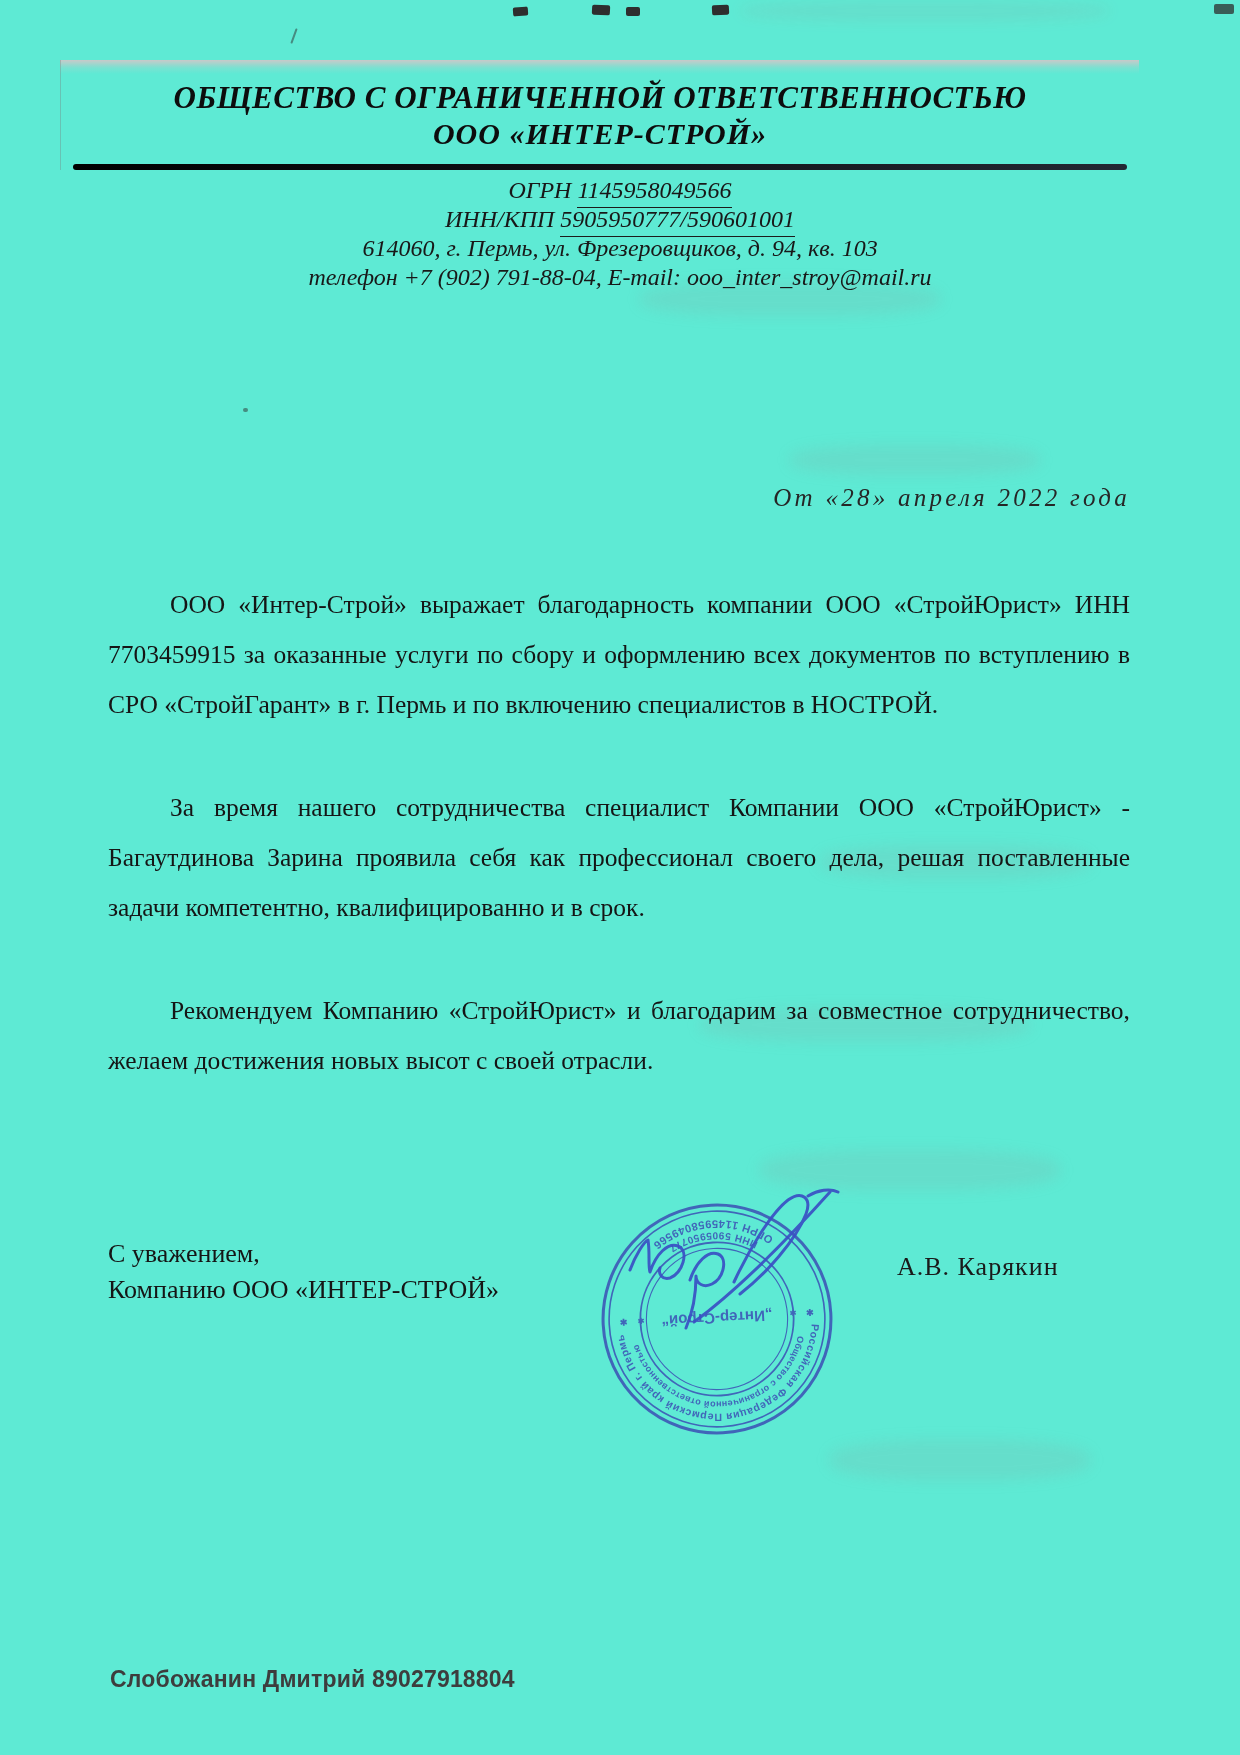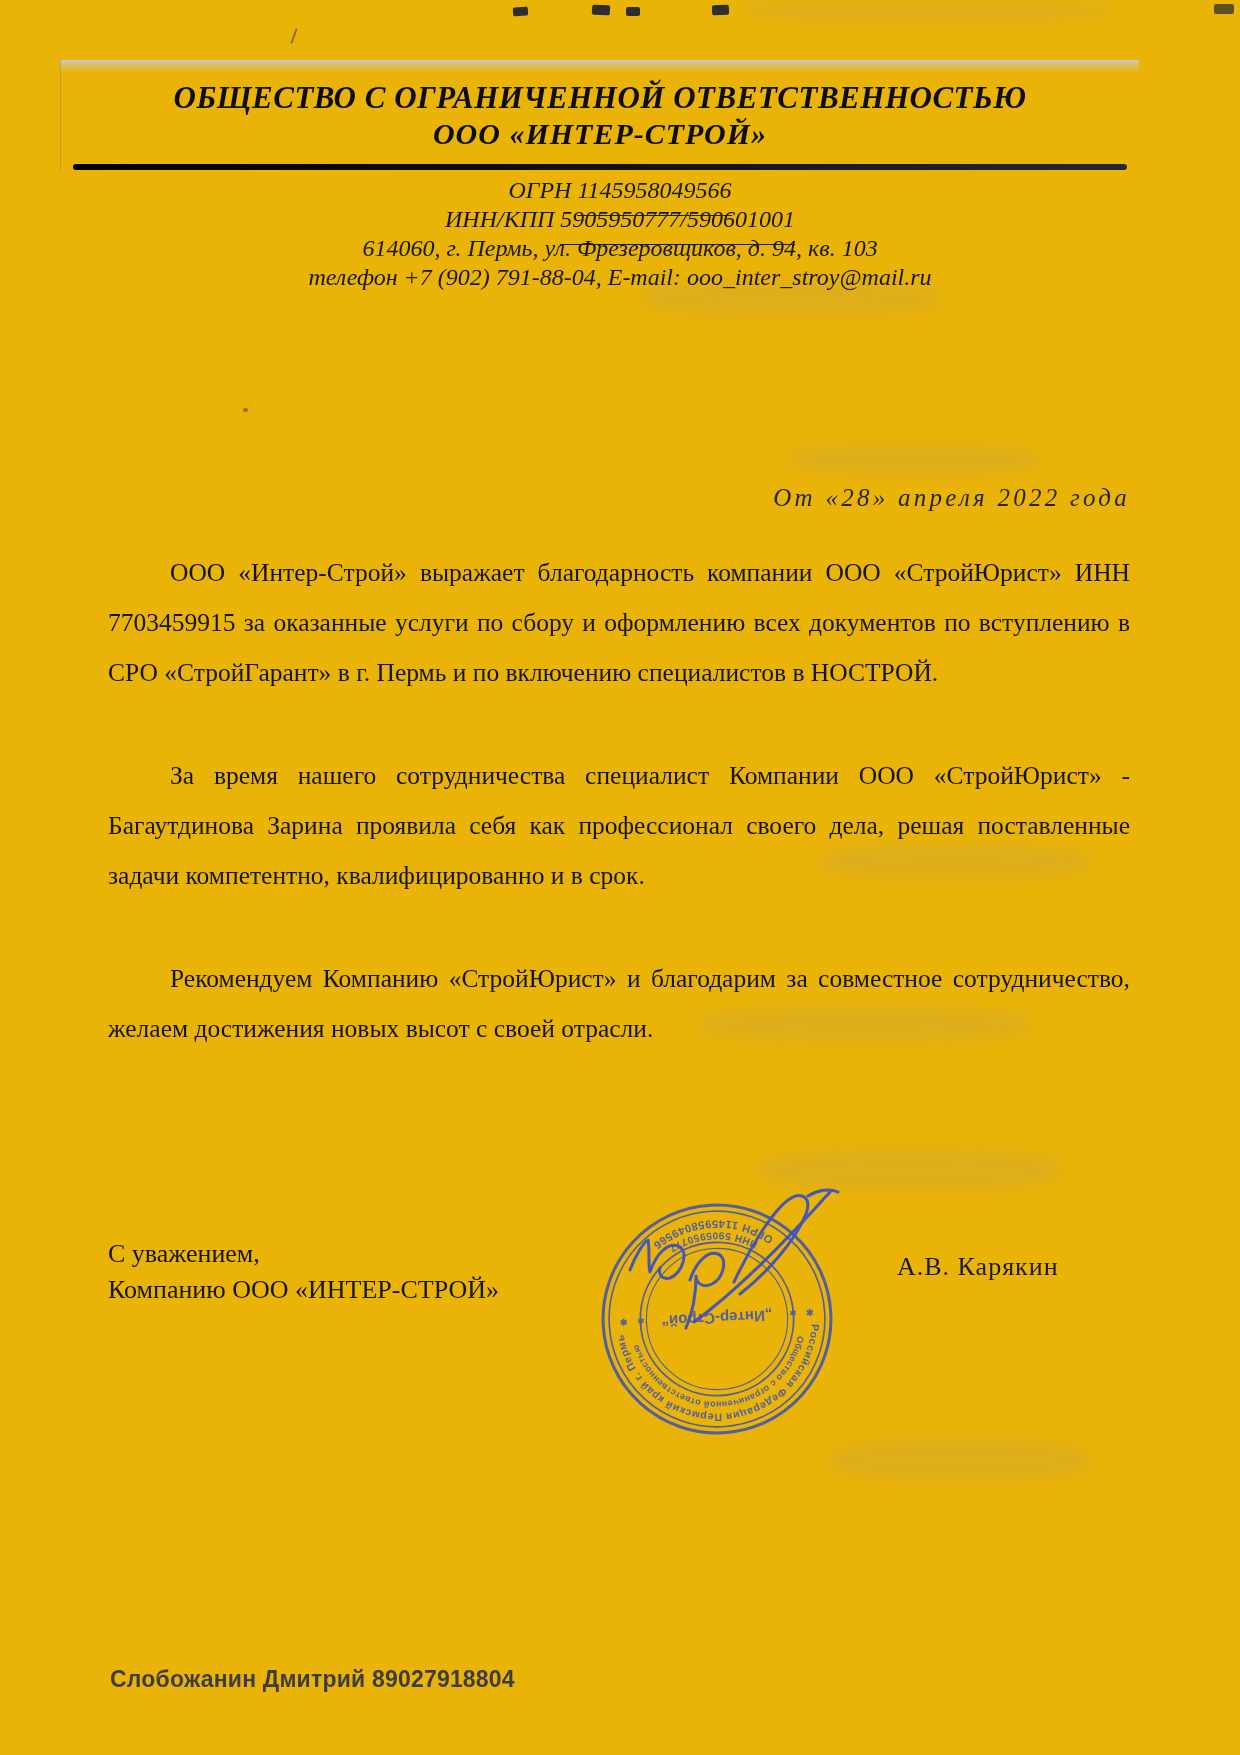--- a/index.html
+++ b/index.html
@@ -1,18 +1,18 @@
 <!DOCTYPE html>
 <html><head>
 <meta charset="utf-8">
 <style>
   html,body{margin:0;padding:0;background:#e8e8e8;}
   .page{
     position:relative;width:1240px;height:1755px;margin:0 auto;
-    background:#eab308;overflow:hidden;
+    background:#5eead4;overflow:hidden;
     font-family:"Liberation Serif", serif;color:#1c1c1c;
   }
   
   .header-box{
     position:absolute;left:60px;top:60px;width:1078px;
     border-left:1px solid rgba(120,120,120,.35);
     background:linear-gradient(#c9c9c9 0px, rgba(201,201,201,.25) 8px, rgba(255,255,255,0) 14px);
     padding-top:20px;text-align:center;
   }
   .header-line1{
@@ -25,29 +25,29 @@
   }
   .header-rule{
     height:6px;background:linear-gradient(90deg,#000 0%,#14161c 60%,#232833 100%);
     border-radius:3px;margin:12px 12px 0 12px;
   }
   
   .contacts{
     position:absolute;left:0;top:176px;width:1240px;text-align:center;
     font-style:italic;font-size:24px;line-height:29px;color:#181818;
   }
-  .contacts .u{border-bottom:1.5px solid #1c1c1c;padding-bottom:12px;}
+  .contacts .u{border-bottom:1.5px solid #1c1c1c;padding-bottom:4px;}
   
   .date-line{
     position:absolute;top:484px;right:110px;
     font-size:25px;letter-spacing:.13em;color:#262626;font-style:italic;
   }
   
   .body-text{
-    position:absolute;left:108px;top:548px;width:1022px;
+    position:absolute;left:108px;top:580px;width:1022px;
     font-size:25.5px;line-height:50px;text-align:justify;color:#151515;
   }
   .body-text p{margin:0 0 53px 0;text-indent:62px;}
   
   .signoff{
     position:absolute;left:108px;top:1236px;
     font-size:26px;line-height:36px;color:#151515;
   }
   .sign-name{
     position:absolute;left:897px;top:1252px;

